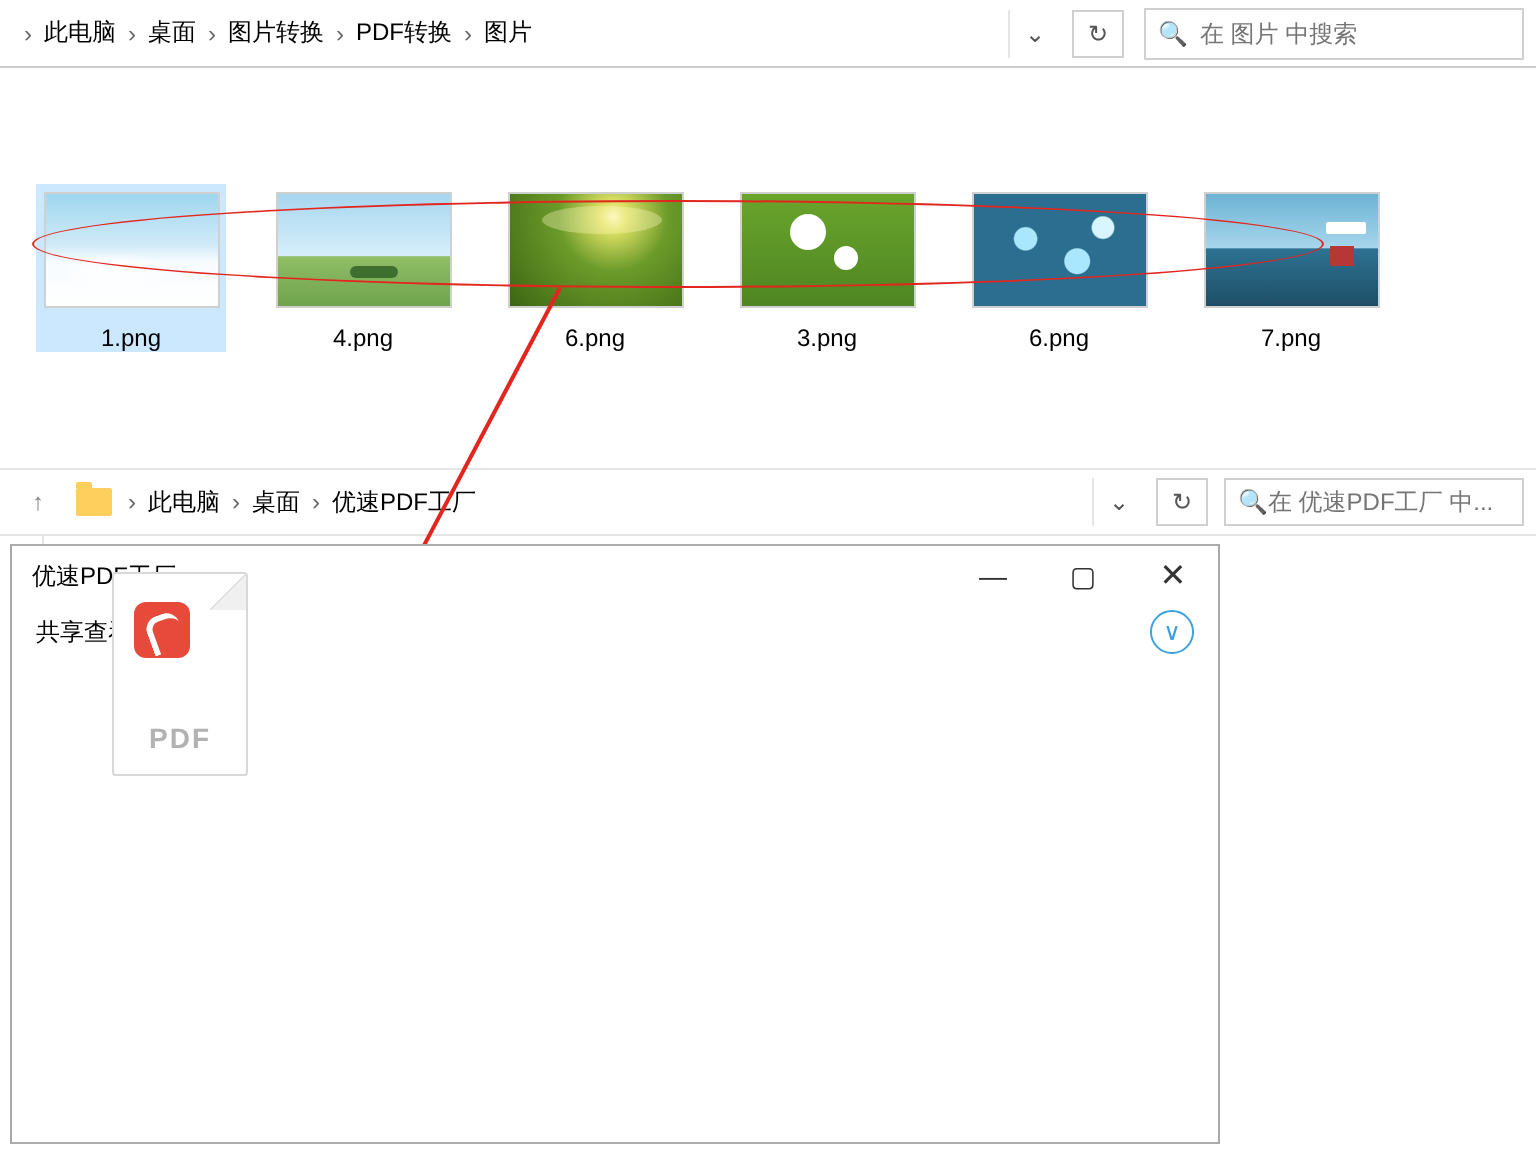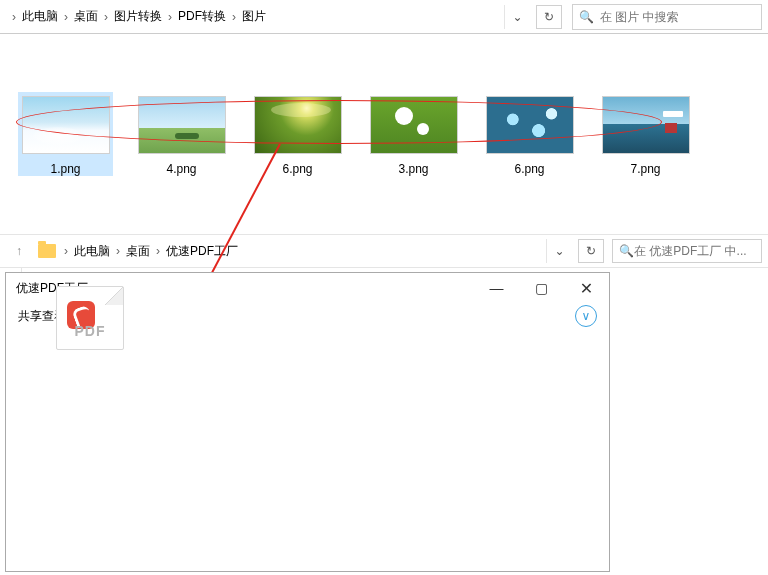--- a/index.html
+++ b/index.html
@@ -113,21 +113,21 @@
   .search2 {
     display:flex; align-items:center; width:150px; height:24px;
     border:1px solid #d0d0d0; margin-left:8px; padding:0 6px; color:#888;
   }
   .search2 input { border:none; outline:none; flex:1; font-size:12px; width:100%; color:#7f1d1d;}
   .body2 { flex:1; display:flex; }
   .sidebar-stub { width:22px; border-right:1px solid #e5e5e5; }
   .content2 { flex:1; padding:18px; }
   .pdf-item { width:100px; display:flex; flex-direction:column; align-items:center; }
   .pdf-icon {
-    width:68px; height:64px; border:1px solid #d8d8d8; border-radius:2px;
+    width:68px; height:102px; border:1px solid #d8d8d8; border-radius:2px;
     background:#fff; position:relative;
   }
   .pdf-icon::before{
     content:""; position:absolute; top:0; right:0;
     width:18px; height:18px;
     background:linear-gradient(135deg,transparent 0%,transparent 48%,#d8d8d8 50%,#f0f0f0 52%,#f0f0f0 100%);
   }
   .pdf-badge{
     position:absolute; top:14px; left:10px; width:28px; height:28px;
     background:#e74a3a; border-radius:6px;

